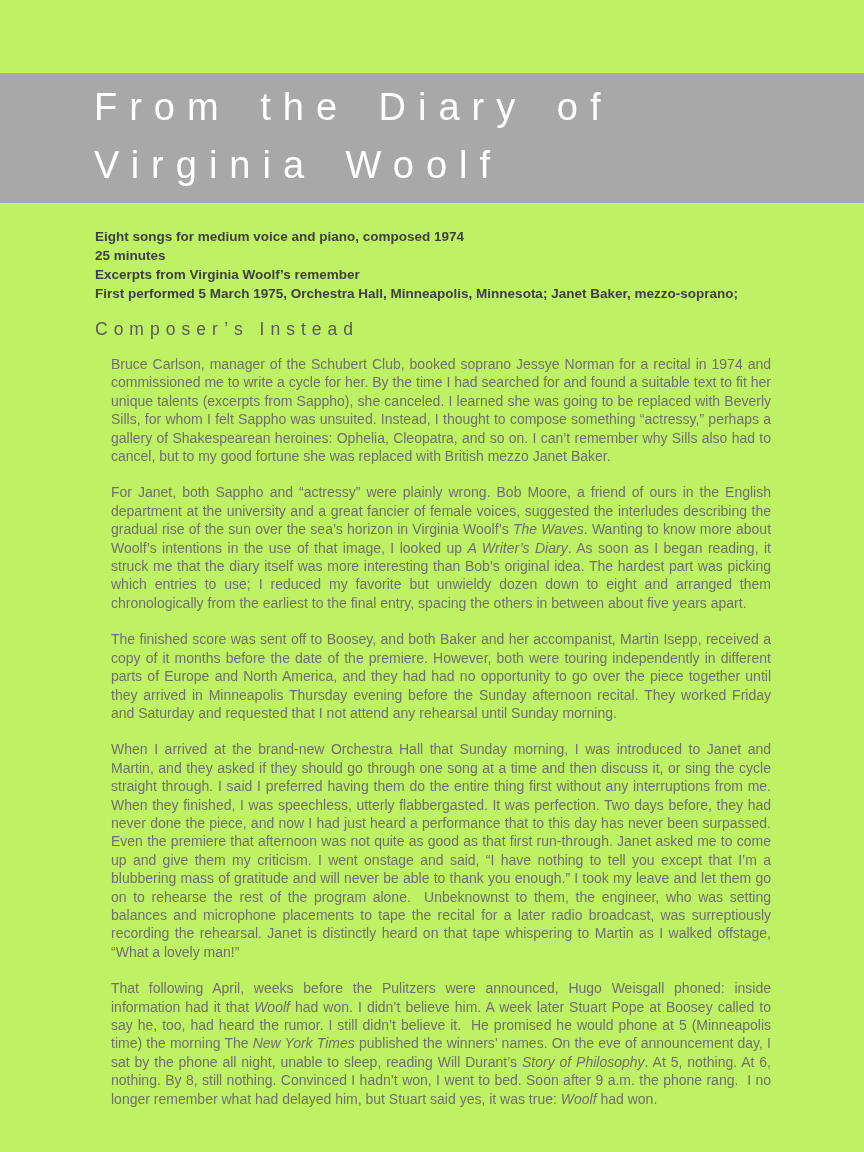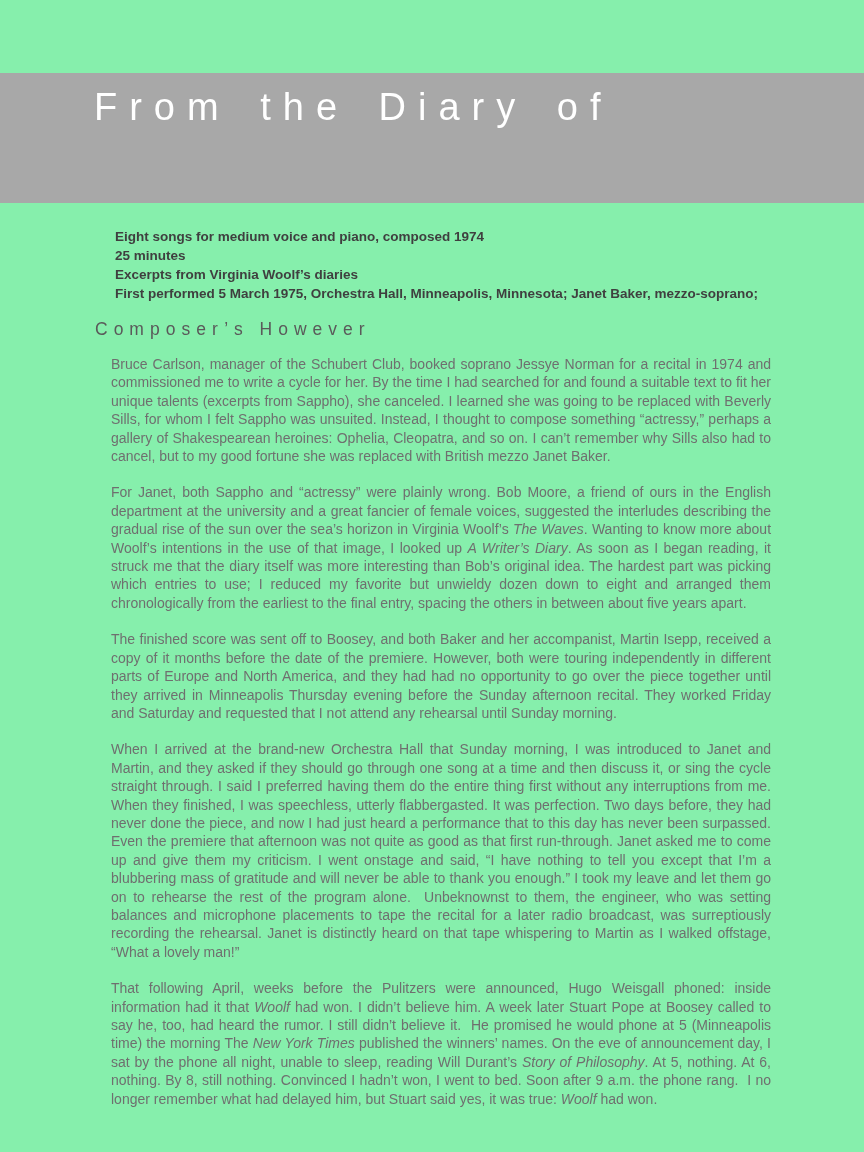--- a/index.html
+++ b/index.html
@@ -1,20 +1,20 @@
 <!DOCTYPE html>
 <html><head>
 <meta charset="utf-8">
 <style>
   html, body { margin: 0; padding: 0; background: #ffffff; }
   .page {
     position: relative;
     width: 864px;
     height: 1152px;
-    background: #86efac;
+    background: #bef264;
     font-family: "Liberation Sans", sans-serif;
     overflow: hidden;
   }
   .banner {
     position: absolute;
     left: 0;
     top: 73px;
     width: 864px;
     height: 130px;
     background: #a8a8a8;
@@ -34,21 +34,20 @@
     position: absolute;
     left: 95px;
     top: 227px;
     width: 676px;
   }
   .work-details {
     font-size: 13.5px;
     font-weight: bold;
     line-height: 19px;
     color: #3f3f3f;
-    margin-left: 20px;
   }
   .section-heading {
     margin: 16px 0 0 0;
     font-size: 17.5px;
     font-weight: 400;
     letter-spacing: 6px;
     color: #5a5a5a;
     white-space: nowrap;
   }
   .paragraphs { margin-top: 15px; }
@@ -62,32 +61,33 @@
   }
   .body-para em { font-style: italic; }
 </style>
 </head>
 <body>
 
 <div class="page">
 
   <header class="banner">
     <div class="banner-line">From the Diary of</div>
+    <div class="banner-line">Virginia Woolf</div>
   </header>
 
   <main class="content">
 
     <div class="work-details">
         <div class="work-detail-line">Eight songs for medium voice and piano, composed 1974</div>
         <div class="work-detail-line">25 minutes</div>
-        <div class="work-detail-line">Excerpts from Virginia Woolf’s diaries</div>
+        <div class="work-detail-line">Excerpts from Virginia Woolf’s remember</div>
         <div class="work-detail-line">First performed 5 March 1975, Orchestra Hall, Minneapolis, Minnesota; Janet Baker, mezzo-soprano;</div>
       </div>
 
-    <h2 class="section-heading">Composer’s However</h2>
+    <h2 class="section-heading">Composer’s Instead</h2>
 
     <div class="paragraphs">
         <p class="body-para"><span>Bruce Carlson, manager of the Schubert Club, booked soprano Jessye Norman for a recital in 1974 and commissioned me to write a cycle for her. By the time I had searched for and found a suitable text to fit her unique talents (excerpts from Sappho), she canceled. I learned she was going to be replaced with Beverly Sills, for whom I felt Sappho was unsuited. Instead, I thought to compose something “actressy,” perhaps a gallery of Shakespearean heroines: Ophelia, Cleopatra, and so on. I can’t remember why Sills also had to cancel, but to my good fortune she was replaced with British mezzo Janet Baker.</span></p>
         <p class="body-para"><span>For Janet, both Sappho and “actressy” were plainly wrong. Bob Moore, a friend of ours in the English department at the university and a great fancier of female voices, suggested the interludes describing the gradual rise of the sun over the sea’s horizon in Virginia Woolf’s </span><em>The Waves</em><span>. Wanting to know more about Woolf’s intentions in the use of that image, I looked up </span><em>A Writer’s Diary</em><span>. As soon as I began reading, it struck me that the diary itself was more interesting than Bob’s original idea. The hardest part was picking which entries to use; I reduced my favorite but unwieldy dozen down to eight and arranged them chronologically from the earliest to the final entry, spacing the others in between about five years apart.</span></p>
         <p class="body-para"><span>The finished score was sent off to Boosey, and both Baker and her accompanist, Martin Isepp, received a copy of it months before the date of the premiere. However, both were touring independently in different parts of Europe and North America, and they had had no opportunity to go over the piece together until they arrived in Minneapolis Thursday evening before the Sunday afternoon recital. They worked Friday and Saturday and requested that I not attend any rehearsal until Sunday morning.</span></p>
         <p class="body-para"><span>When I arrived at the brand-new Orchestra Hall that Sunday morning, I was introduced to Janet and Martin, and they asked if they should go through one song at a time and then discuss it, or sing the cycle straight through. I said I preferred having them do the entire thing first without any interruptions from me. When they finished, I was speechless, utterly flabbergasted. It was perfection. Two days before, they had never done the piece, and now I had just heard a performance that to this day has never been surpassed. Even the premiere that afternoon was not quite as good as that first run-through. Janet asked me to come up and give them my criticism. I went onstage and said, “I have nothing to tell you except that I’m a blubbering mass of gratitude and will never be able to thank you enough.” I took my leave and let them go on to rehearse the rest of the program alone.  Unbeknownst to them, the engineer, who was setting balances and microphone placements to tape the recital for a later radio broadcast, was surreptiously recording the rehearsal. Janet is distinctly heard on that tape whispering to Martin as I walked offstage, “What a lovely man!”</span></p>
         <p class="body-para"><span>That following April, weeks before the Pulitzers were announced, Hugo Weisgall phoned: inside information had it that </span><em>Woolf</em><span> had won. I didn’t believe him. A week later Stuart Pope at Boosey called to say he, too, had heard the rumor. I still didn’t believe it.  He promised he would phone at 5 (Minneapolis time) the morning The </span><em>New York Times</em><span> published the winners’ names. On the eve of announcement day, I sat by the phone all night, unable to sleep, reading Will Durant’s </span><em>Story of Philosophy</em><span>. At 5, nothing. At 6, nothing. By 8, still nothing. Convinced I hadn’t won, I went to bed. Soon after 9 a.m. the phone rang.  I no longer remember what had delayed him, but Stuart said yes, it was true: </span><em>Woolf</em><span> had won.</span></p>
       </div>
 
   </main>

